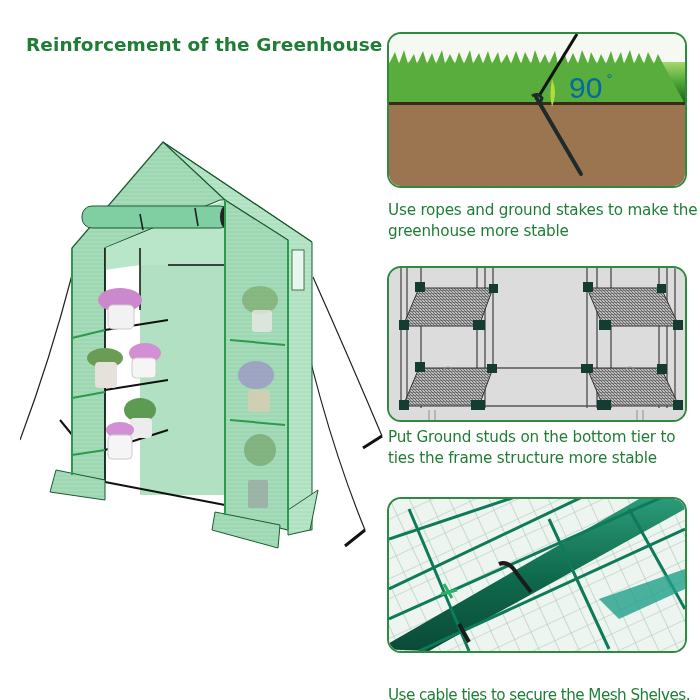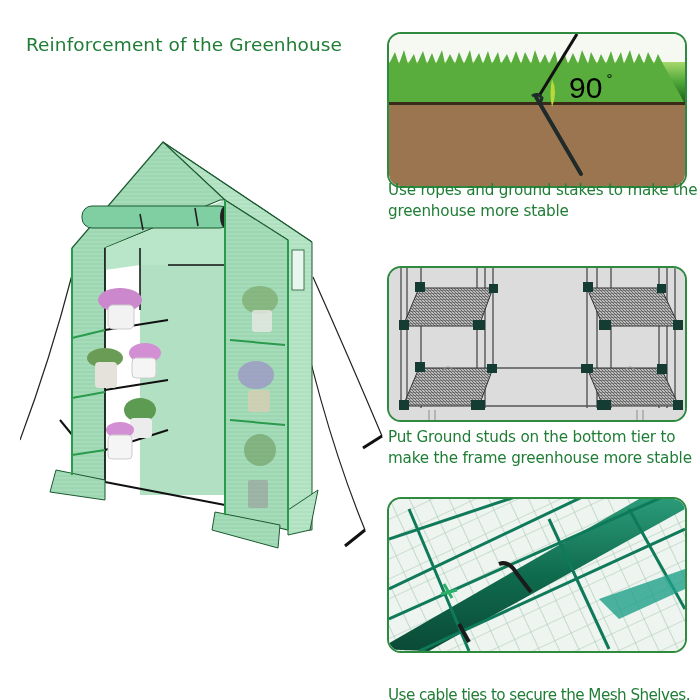--- a/index.html
+++ b/index.html
@@ -1,45 +1,45 @@
 <!DOCTYPE html>
 <html><head>
 <meta charset="utf-8">
 <style>
   * { box-sizing: border-box; margin: 0; padding: 0; }
   html, body { width: 700px; height: 700px; background: #ffffff; overflow: hidden; }
   body { position: relative; font-family: "DejaVu Sans", "Liberation Sans", sans-serif; }
 
   .title {
     position: absolute; left: 26px; top: 34px;
-    font-size: 18.5px; font-weight: normal; color: #1f7d35;
+    font-size: 18.5px; font-weight: bold; color: #1f7d35;
     letter-spacing: 0.1px; white-space: nowrap; text-align: right;
   }
 
   .hero { position: absolute; left: 20px; top: 130px; width: 370px; height: 440px; }
 
   .panel {
     position: absolute; left: 387px; width: 300px; height: 156px;
     border: 2px solid #2e8a3f; border-radius: 14px; overflow: hidden;
   }
   .panel svg { display: block; }
   #panel1 { top: 32px; }
   #panel2 { top: 266px; background: #dcdcdc; }
   #panel3 { top: 497px; background: #e8f1ec; }
 
   .caption {
     position: absolute; left: 388px; width: 310px;
     font-size: 15.2px; line-height: 21px; color: #1f7d35;
     font-family: "DejaVu Sans", sans-serif; letter-spacing: -0.2px;
   }
-  #cap1 { top: 180px; }
+  #cap1 { top: 200px; }
   #cap2 { top: 427px; }
   #cap3 { top: 657px; white-space: nowrap; letter-spacing: -0.55px; margin-top: 28px; }
   .angle-label {
-    position: absolute; left: 569px; top: 70px; color: #000000;
+    position: absolute; left: 569px; top: 70px; color: #0369a1;
     font-size: 30px; font-family: "Liberation Sans", sans-serif;
   }
   .angle-label sup { font-size: 15px; vertical-align: 14px; margin-left: 4px; }
 </style>
 </head>
 <body>
 
 <div class="title">Reinforcement of the Greenhouse</div>
 
 <div class="hero">
@@ -180,21 +180,21 @@
         <rect x="268" y="96" width="10" height="10"></rect>
       <rect x="208" y="132" width="14" height="10"></rect>
         <rect x="284" y="132" width="10" height="10"></rect>
     </g>
 
     <path d="M54 104 a5 5 0 0 1 10 0" stroke="#888" stroke-width="1.2" fill="none"></path>
     <path d="M236 104 a5 5 0 0 1 10 0" stroke="#888" stroke-width="1.2" fill="none"></path>
     <path d="M40 142 V155 M46 142 V155 M248 142 V155 M254 142 V155" stroke="#999" stroke-width="1.2"></path>
   </svg>
 </div>
-<div class="caption" id="cap2">Put Ground studs on the bottom tier to make the frame greenhouse more stable</div>
+<div class="caption" id="cap2">Put Ground studs on the bottom tier to ties the frame structure more stable</div>
 
 <div class="panel" id="panel3">
   <svg width="296" height="152" viewBox="0 0 296 152">
     <defs>
       <pattern id="grid" width="18" height="18" patternUnits="userSpaceOnUse" patternTransform="rotate(-25)">
         <rect width="18" height="18" fill="#eef4ef"></rect>
         <path d="M0 0 H18 M0 0 V18" stroke="#a9c9b4" stroke-width="1.2"></path>
       </pattern>
       <linearGradient id="tube" x1="0" y1="0" x2="0" y2="1">
         <stop offset="0" stop-color="#2b9a78"></stop>

